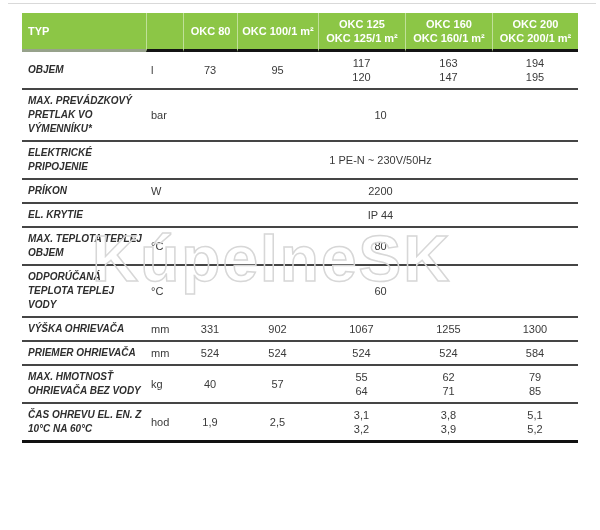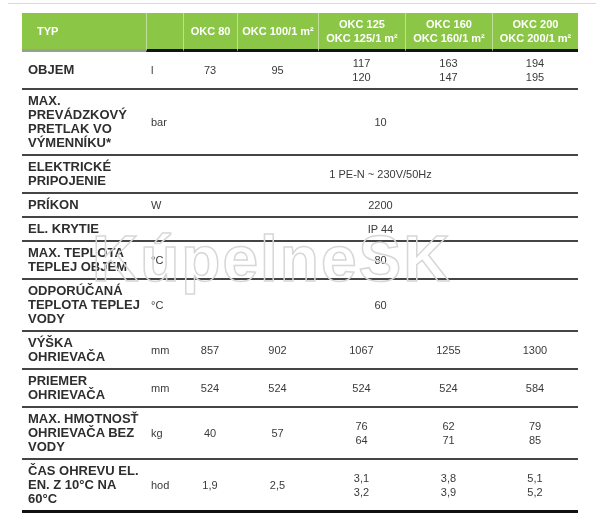--- a/index.html
+++ b/index.html
@@ -33,40 +33,41 @@
     font-weight: bold;
     text-align: center;
     vertical-align: middle;
     padding: 4px 2px;
     white-space: pre-line;
     line-height: 14px;
     border-bottom: 3px solid #141414;
   }
   th.typ {
     text-align: left;
-    padding-left: 15px;
+    padding-left: 6px;
     border-bottom: 3px solid #97a28b;
   }
   th + th { border-left: 1px solid rgba(255,255,255,0.45); }
   
   td {
     font-size: 11px;
     color: #3a3a3a;
     vertical-align: middle;
     padding: 4px 2px;
     line-height: 14px;
     border-bottom: 2px solid #454545;
     white-space: pre-line;
   }
   td.lbl {
     font-weight: bold;
     color: #2e2e2e;
-    font-size: 13px;
+    font-size: 10px;
     text-align: left;
     padding-left: 6px;
+    font-style: italic;
   }
   td.unit { text-align: left; padding-left: 5px; }
   td.val  { text-align: center; }
   tr.last td { border-bottom: 3px solid #111111; }
   .watermark {
     position: absolute;
     left: 92px; top: 222px;
     width: 420px;
     font-size: 64px;
     font-weight: bold;
@@ -158,21 +159,21 @@
 
     <tr>
       <td class="lbl">ODPORÚČANÁ TEPLOTA TEPLEJ VODY</td>
       <td class="unit">°C</td>
       <td class="val" colspan="5">60</td>
     </tr>
 
     <tr>
       <td class="lbl">VÝŠKA OHRIEVAČA</td>
       <td class="unit">mm</td>
-      <td class="val">857</td>
+      <td class="val">331</td>
       <td class="val">902</td>
       <td class="val">1067</td>
       <td class="val">1255</td>
       <td class="val">1300</td>
     </tr>
 
     <tr>
       <td class="lbl">PRIEMER OHRIEVAČA</td>
       <td class="unit">mm</td>
       <td class="val">524</td>
@@ -180,21 +181,21 @@
       <td class="val">524</td>
       <td class="val">524</td>
       <td class="val">584</td>
     </tr>
 
     <tr>
       <td class="lbl">MAX. HMOTNOSŤ OHRIEVAČA BEZ VODY</td>
       <td class="unit">kg</td>
       <td class="val">40</td>
       <td class="val">57</td>
-      <td class="val">76
+      <td class="val">55
 64</td>
       <td class="val">62
 71</td>
       <td class="val">79
 85</td>
     </tr>
 
     <tr class="last">
       <td class="lbl">ČAS OHREVU EL. EN. Z 10°C NA 60°C</td>
       <td class="unit">hod</td>

